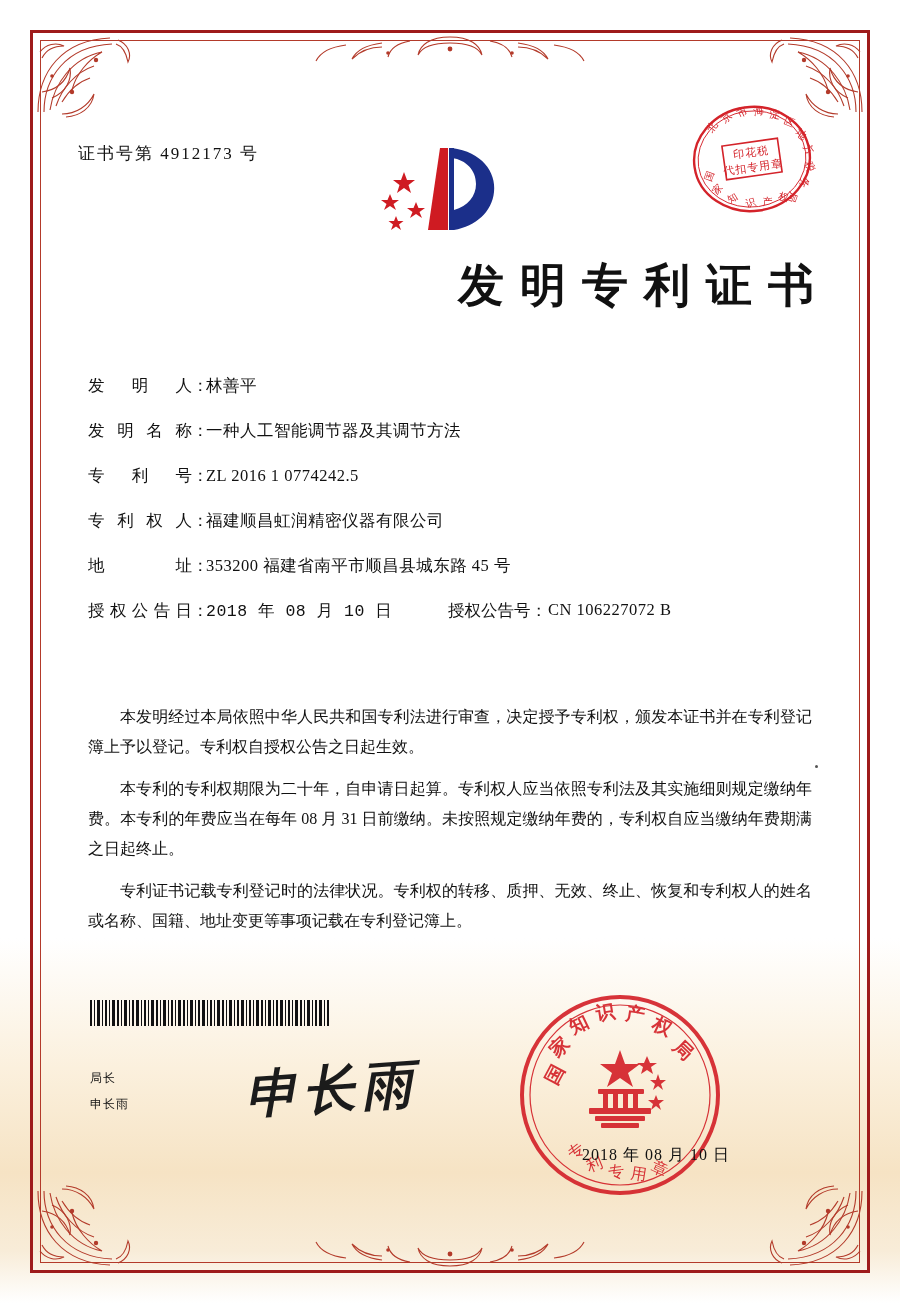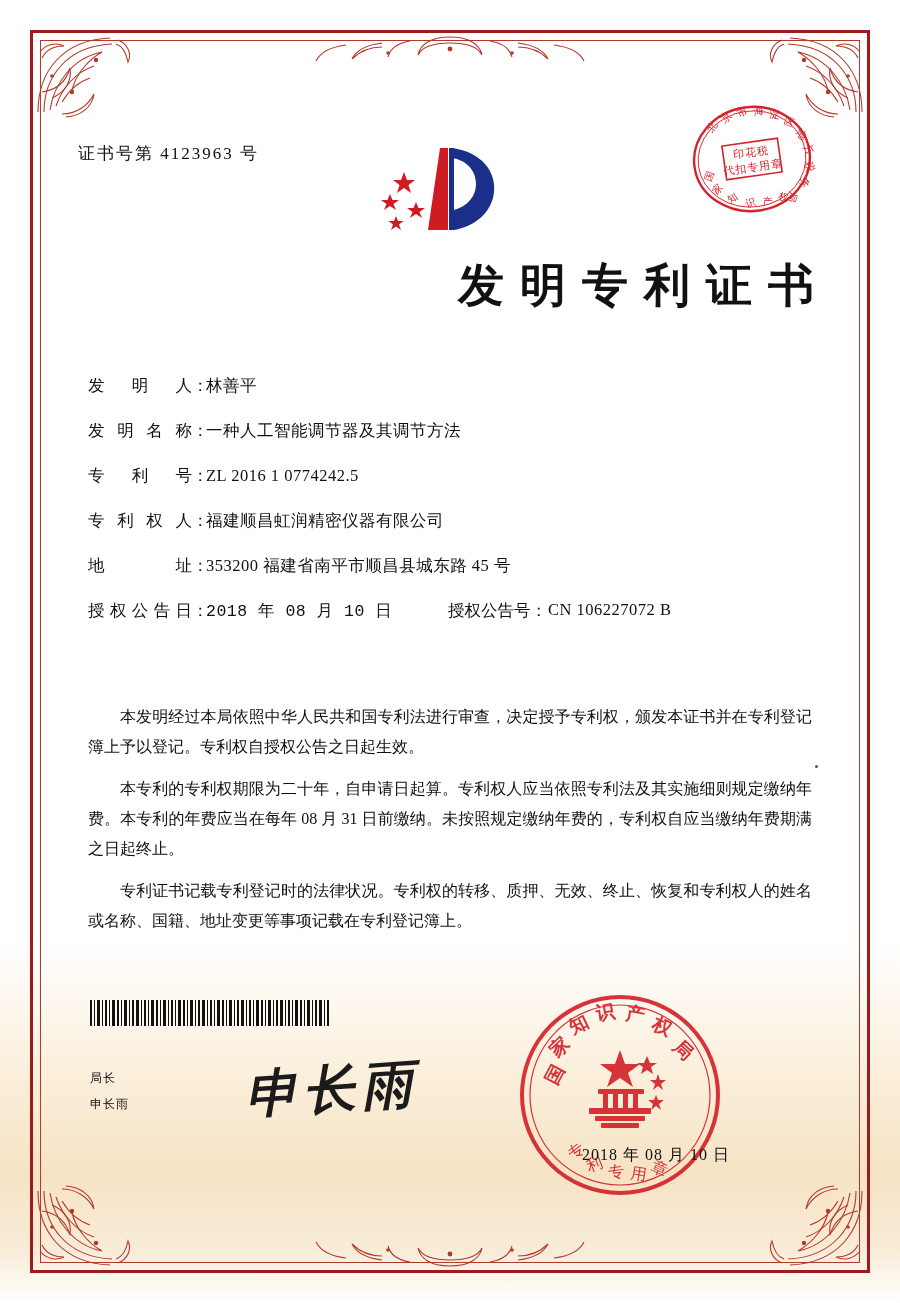--- a/index.html
+++ b/index.html
@@ -327,21 +327,21 @@
         <path d="M284 12 C300 14 310 20 314 28"></path>
         <circle cx="180" cy="16" r="2.4" fill="#b33a2a" stroke="none"></circle>
         <circle cx="118" cy="20" r="1.8" fill="#b33a2a" stroke="none"></circle>
         <circle cx="242" cy="20" r="1.8" fill="#b33a2a" stroke="none"></circle>
       </g>
     </svg>
   </div>
 
   <div class="content">
 
-    <div class="cert-no">证书号第 4123963 号</div>
+    <div class="cert-no">证书号第 4912173 号</div>
 
     <div class="logo">
       <svg width="160" height="100" viewBox="0 0 160 100">
         <g>
 
           <g fill="#cf1b22">
             <polygon points="34,34 37,42 45,42 38.5,47 41,55 34,50 27,55 29.5,47 23,42 31,42"></polygon>
             <polygon points="20,56 22.5,62 29,62 23.5,66 26,72 20,68 14,72 16.5,66 11,62 17.5,62"></polygon>
             <polygon points="46,64 48.5,70 55,70 49.5,74 52,80 46,76 40,80 42.5,74 37,70 43.5,70"></polygon>
             <polygon points="26,78 28,83 33.5,83 29,86.5 31,92 26,88.5 21,92 23,86.5 18.5,83 24,83"></polygon>

